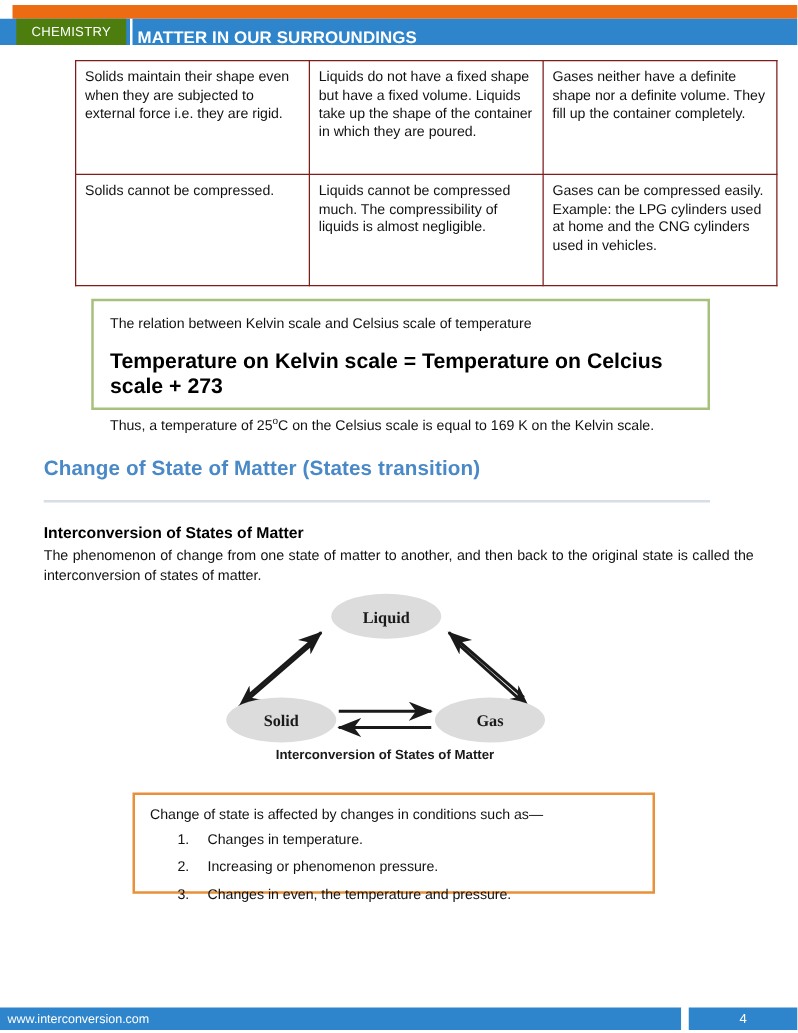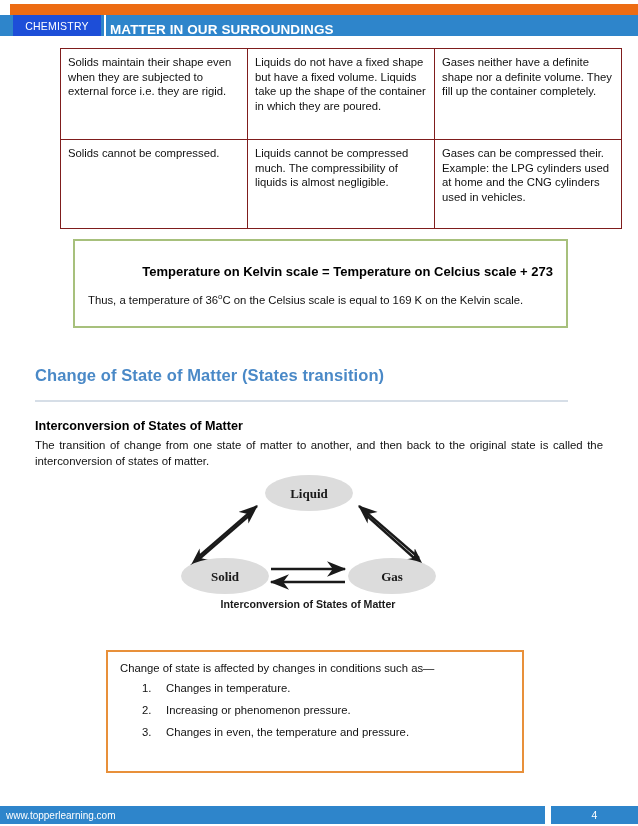--- a/index.html
+++ b/index.html
@@ -32,21 +32,21 @@
     width: 638px;
     height: 21px;
     background: #2E85CB;
   }
   .header-chem-block {
     position: absolute;
     left: 13px;
     top: 15px;
     width: 88px;
     height: 21px;
-    background: #1d4ed8;
+    background: #4d7c0f;
     display: flex;
     align-items: center;
     justify-content: center;
   }
   .header-chem-label {
     color: #ffffff;
     font-size: 10.5px;
     letter-spacing: 0.2px;
     font-family: "Liberation Sans", sans-serif;
   }
@@ -107,23 +107,23 @@
   }
   .green-box-inner {
     padding: 11px 13px 0 13px;
   }
   .gb-line {
     font-size: 11.3px;
     line-height: 15px;
     color: #111;
   }
   .gb-formula {
-    font-size: 13px;
-    font-weight: bold;
-    text-align: right;
+    font-size: 17px;
+    font-weight: bold;
+    text-align: left;
     margin-top: 12px;
     color: #000;
   }
   .gb-last {
     font-size: 11.3px;
     margin-top: 13px;
     color: #111;
   }
   .sup-deg { vertical-align: super; font-size: 8px; }
 
@@ -190,25 +190,24 @@
     font-size: 13px;
     fill: #1a1a1a;
   }
 
   
   .orange-box {
     position: absolute;
     left: 106px;
     top: 634px;
     width: 418px;
-    height: 123px;
+    height: 81px;
     border: 2px solid #E8903A;
     background: #ffffff;
     box-sizing: border-box;
-    margin-top: 16px;
   }
   .ob-intro {
     position: absolute;
     left: 12px;
     top: 10px;
     font-size: 11.3px;
     color: #111;
   }
   .ob-list {
     position: absolute;
@@ -291,37 +290,38 @@
 <table class="cmp-table">
   <tbody>
     <tr class="r1">
       <td class="c1">Solids maintain their shape even when they are subjected to external force i.e. they are rigid.</td>
       <td class="c2">Liquids do not have a fixed shape but have a fixed volume. Liquids take up the shape of the container in which they are poured.</td>
       <td class="c3">Gases neither have a definite shape nor a definite volume. They fill up the container completely.</td>
     </tr>
     <tr class="r2">
       <td class="c1">Solids cannot be compressed.</td>
       <td class="c2">Liquids cannot be compressed much. The compressibility of liquids is almost negligible.</td>
-      <td class="c3">Gases can be compressed their. Example: the LPG cylinders used at home and the CNG cylinders used in vehicles.</td>
+      <td class="c3">Gases can be compressed easily. Example: the LPG cylinders used at home and the CNG cylinders used in vehicles.</td>
     </tr>
   </tbody>
 </table>
 
 <div class="green-box">
   <div class="green-box-inner">
+    <div class="gb-line">The relation between Kelvin scale and Celsius scale of temperature</div>
     <div class="gb-formula">Temperature on Kelvin scale = Temperature on Celcius scale + 273</div>
-    <div class="gb-last"><span>Thus, a temperature of 36</span><span class="sup-deg">o</span><span>C on the Celsius scale is equal to 169 K on the Kelvin scale.</span></div>
+    <div class="gb-last"><span>Thus, a temperature of 25</span><span class="sup-deg">o</span><span>C on the Celsius scale is equal to 169 K on the Kelvin scale.</span></div>
   </div>
 </div>
 
 <div class="section-heading">Change of State of Matter (States transition)</div>
 <div class="section-rule"></div>
 
 <div class="sub-heading">Interconversion of States of Matter</div>
-<div class="body-para">The transition of change from one state of matter to another, and then back to the original state is called the interconversion of states of matter.</div>
+<div class="body-para">The phenomenon of change from one state of matter to another, and then back to the original state is called the interconversion of states of matter.</div>
 
 <div class="diagram-wrap">
   <svg width="270" height="128" viewBox="0 0 270 128">
     <defs>
       <marker id="ah" markerWidth="9" markerHeight="9" refX="7.5" refY="3.2" orient="auto" markerUnits="strokeWidth">
         <path d="M0,0 L8,3.2 L0,6.4 L2.4,3.2 z" fill="#1a1a1a"></path>
       </marker>
     </defs>
 
     <line x1="24" y1="88" x2="84" y2="36" stroke="#1a1a1a" stroke-width="2.4" marker-end="url(#ah)"></line>
@@ -360,16 +360,16 @@
       <span>Increasing or phenomenon pressure.</span>
     </li>
     <li>
       <span class="ob-num">3.</span>
       <span>Changes in even, the temperature and pressure.</span>
     </li>
   </ul>
 </div>
 
 <div class="footer-band"></div>
-<div class="footer-url">www.topperlearning.com</div>
+<div class="footer-url">www.interconversion.com</div>
 <div class="footer-gap"></div>
 <div class="footer-page-band"></div>
 <div class="footer-page-num">4</div>
 
 </body></html>

